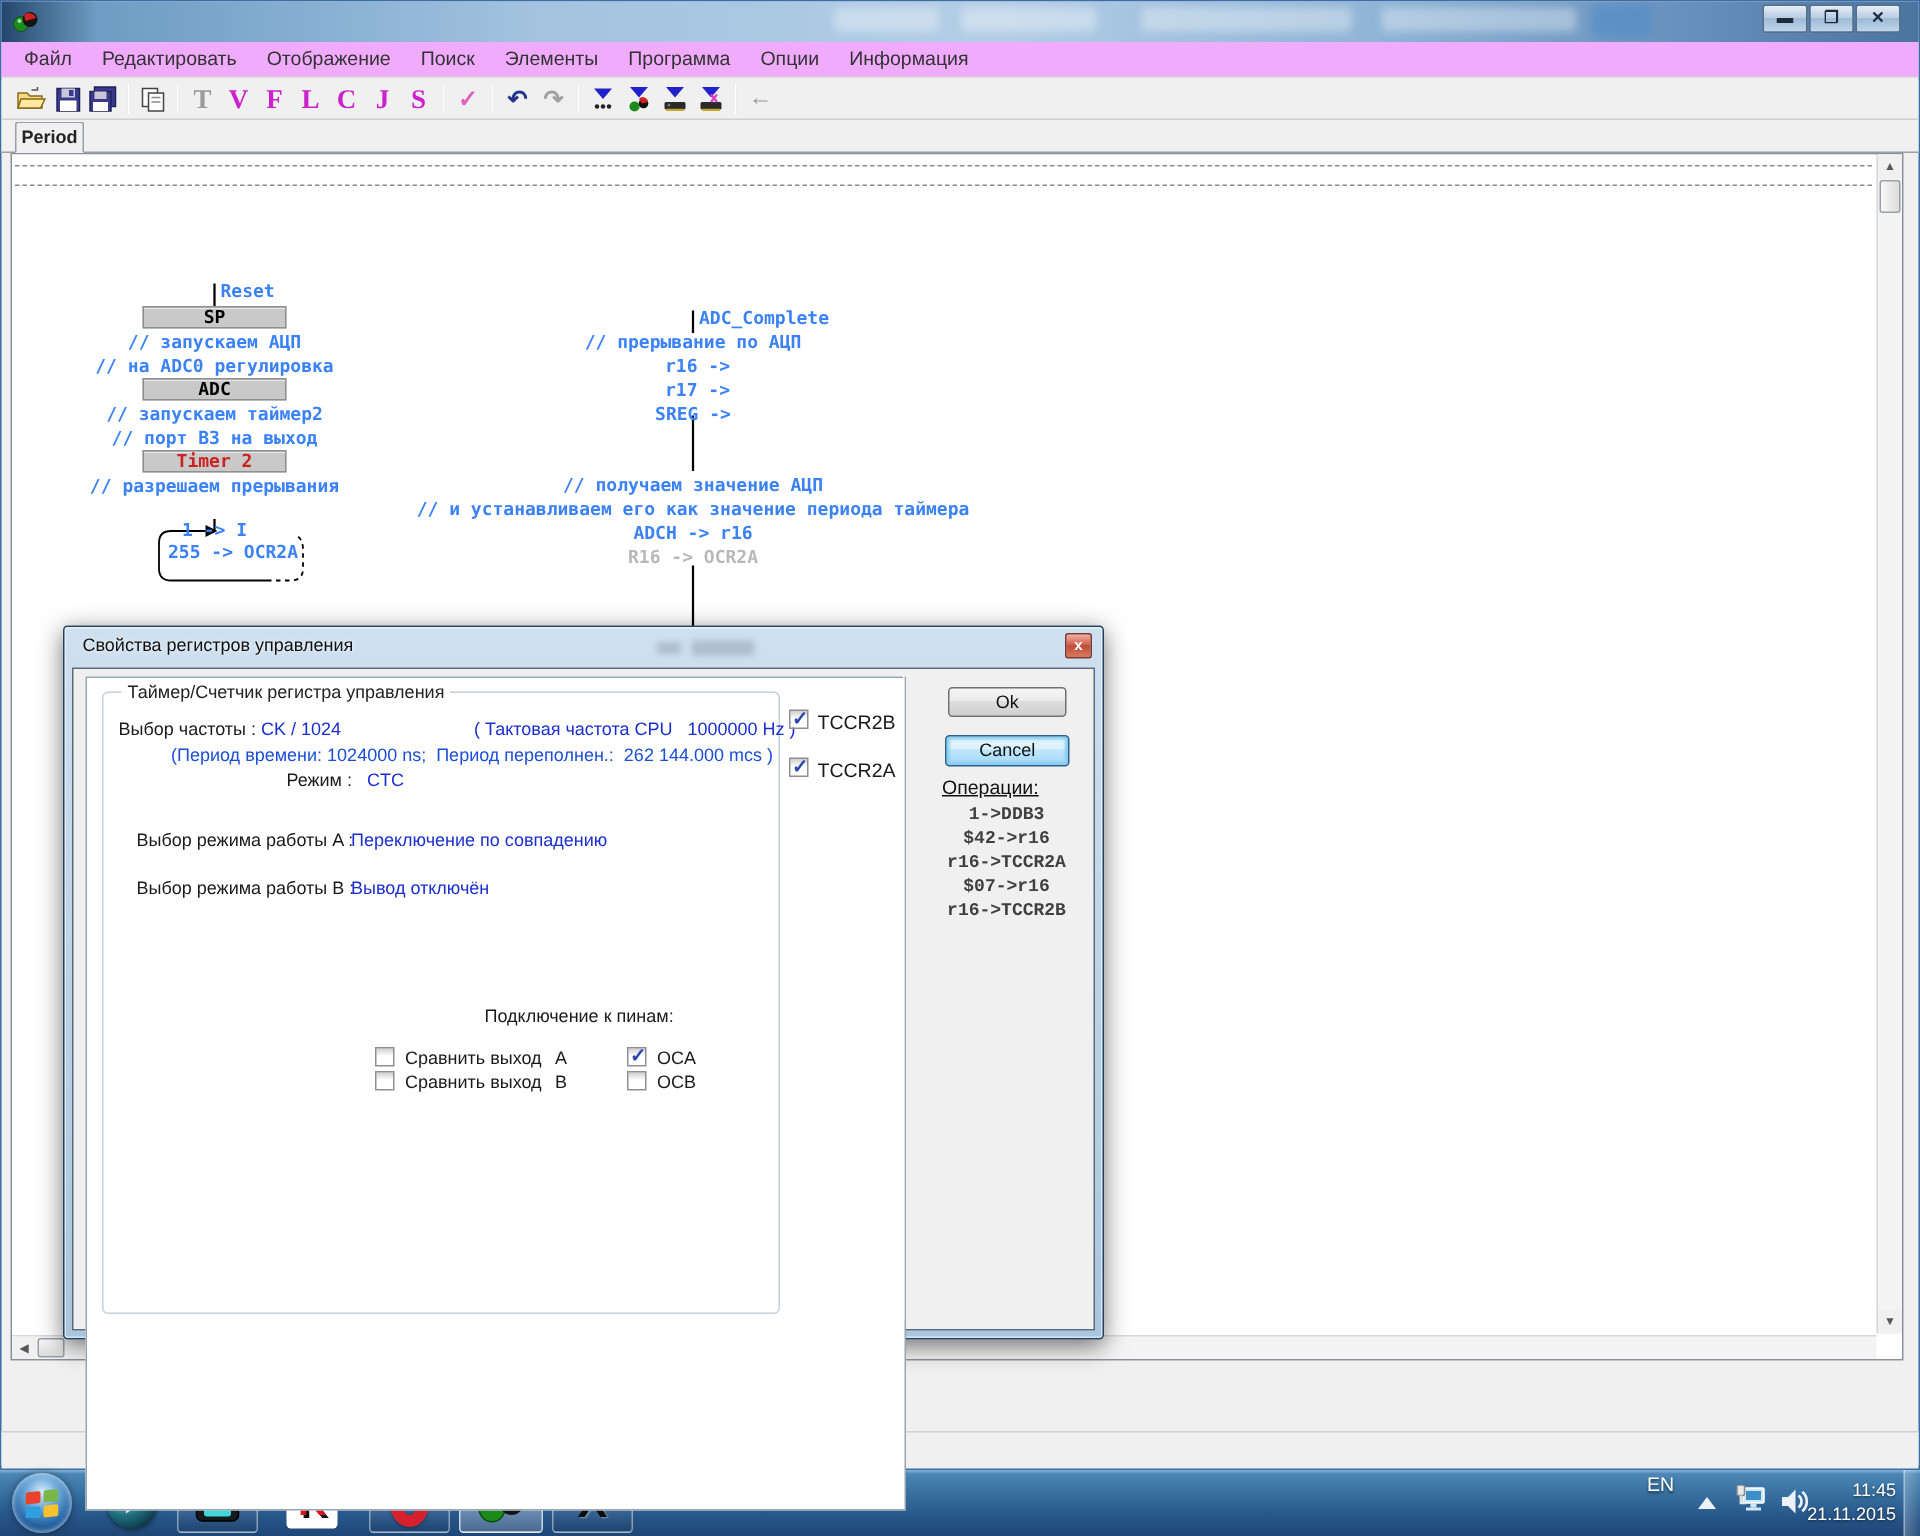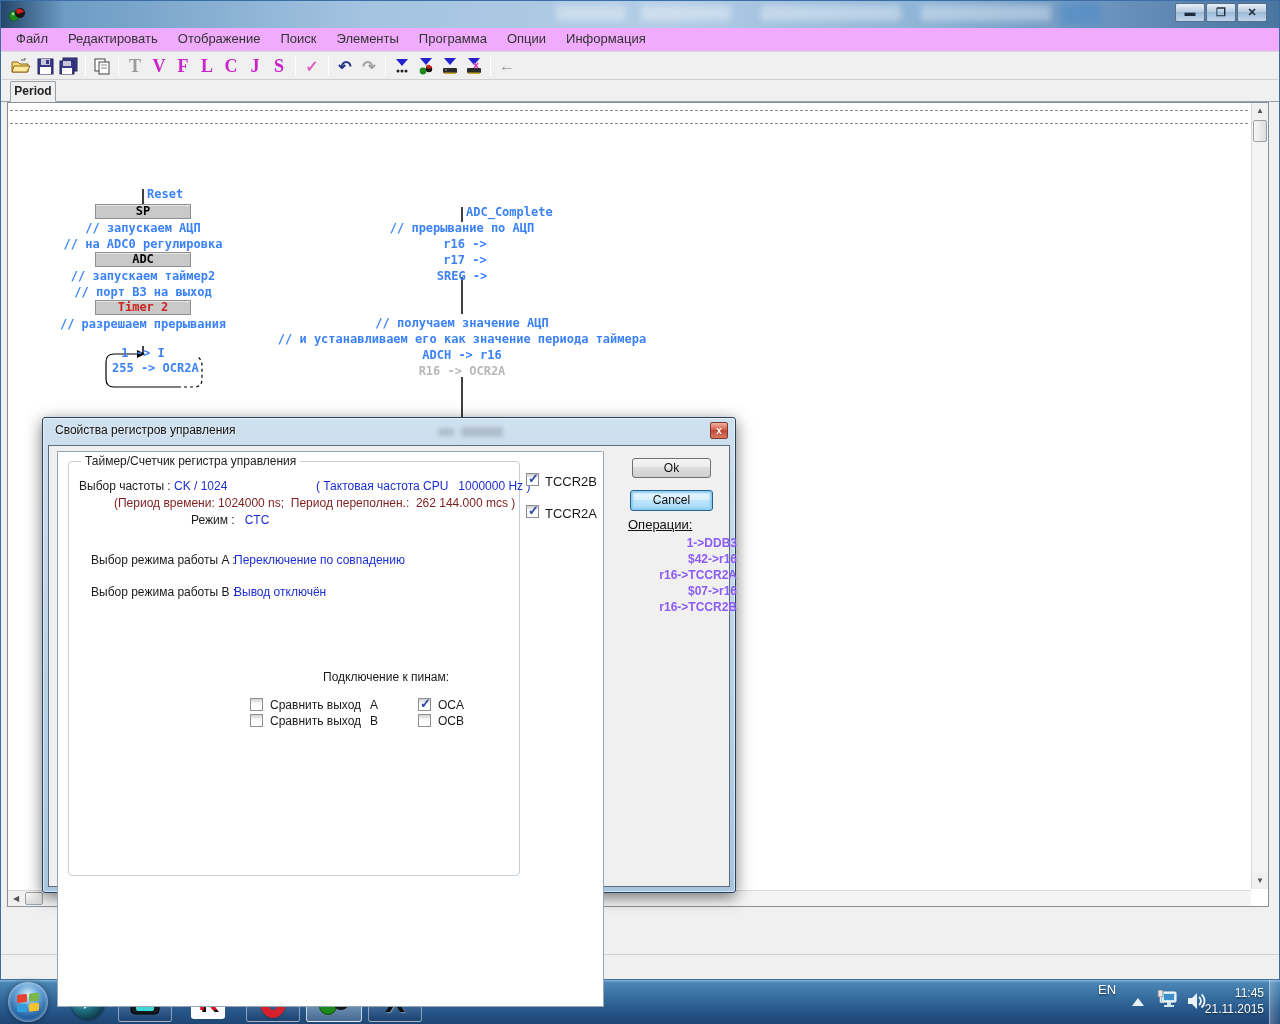--- a/index.html
+++ b/index.html
@@ -65,30 +65,30 @@
   .dlg-title { position:absolute; left:12px; top:5px; font-size:12px; color:#101010; text-shadow:0 0 3px rgba(255,255,255,.9); }
   .dlg-ghost { position:absolute; background:rgba(120,130,140,.35); border-radius:2px; filter:blur(2px); }
   .dlg-close { position:absolute; right:7px; top:4px; width:18px; height:17px; border:1px solid #7a3a30; border-radius:2px;
     background:linear-gradient(#f2b0a0,#d2614c 45%,#c04a38 50%,#d87a60); color:#fff; font-size:10px; font-weight:bold; text-align:center; line-height:15px; }
   .dlg-client { position:absolute; left:5px; right:5px; top:27px; bottom:5px; background:#f0f0f0; border:1px solid #5b6b7a; }
   .dlg-white { position:absolute; left:8px; top:5px; width:547px; height:556px; background:#fff; border:1px solid #98a4ae; }
   .groupbox { position:absolute; left:10px; top:9px; width:452px; height:415px; border:1px solid #c5d0d8; border-radius:4px; }
   .groupbox .cap { position:absolute; left:12px; top:-8px; background:#fff; padding:0 4px; font-size:12px; color:#222; white-space:nowrap; }
   .dfield { position:absolute; font-size:12px; color:#1a1a1a; white-space:pre; }
   .blue { color:#1b2fd0; }
-  .olive { color:#7f1d1d; }
+  .olive { color:#1d4ed8; }
   .vline { position:absolute; left:553px; top:4px; bottom:6px; width:1px; background:#b9bec4; border-right:1px solid #fff; }
   .cb { position:absolute; width:13px; height:13px; background:linear-gradient(#cfcfcf,#ffffff 45%); border:1px solid #8e8f8f; }
   .cb.checked::after { content:"\2713"; position:absolute; left:1px; top:-3px; font-size:13px; font-weight:bold; color:#2b47ad; }
   .btn { position:absolute; border:1px solid #707070; border-radius:3px; font-size:12px; color:#111; text-align:center;
     background:linear-gradient(#f5f5f5,#ececec 45%,#dedede 46%,#cfcfcf); }
   .btn.focus { border-color:#2c628b; background:linear-gradient(#eaf6fd,#d9f0fc 45%,#bee6fd 46%,#a7d9f5);
     box-shadow:inset 0 0 2px 2px #86cdf0; }
   .ops-title { position:absolute; left:579px; top:71px; font-size:13px; color:#101010; text-decoration:underline; }
-  .ops { position:absolute; left:556px; top:89px; width:132px; text-align:right; font-family:Liberation Sans, sans-serif; font-size:12px; font-weight:bold; color:#8b5cf6; line-height:16px; }
+  .ops { position:absolute; left:556px; top:89px; width:132px; text-align:center; font-family:Liberation Mono, monospace; font-size:12px; font-weight:bold; color:#404040; line-height:16px; }
 
   
   .taskbar { position:absolute; left:0; bottom:0; width:1280px; height:44px;
     background:linear-gradient(#89b6d8 0%,#4a86b6 6%,#356d9e 40%,#27568a 70%,#1e4674 100%); }
   .orb { position:absolute; left:8px; top:2px; width:40px; height:40px; border-radius:50%;
     background:radial-gradient(circle at 50% 32%, #d8ecfa 0%, #6aa8da 32%, #2260a0 66%, #0b3a6b 100%);
     box-shadow:inset 0 0 4px rgba(255,255,255,.8), 0 0 6px rgba(0,0,0,.4); }
   .orb svg { position:absolute; left:9px; top:10px; }
   .tkbtn { position:absolute; top:2px; height:40px; border:1px solid rgba(255,255,255,.45); border-radius:3px;
     background:linear-gradient(rgba(255,255,255,.30),rgba(255,255,255,.10) 50%,rgba(0,0,0,.08)); display:flex; align-items:center; justify-content:center; }

